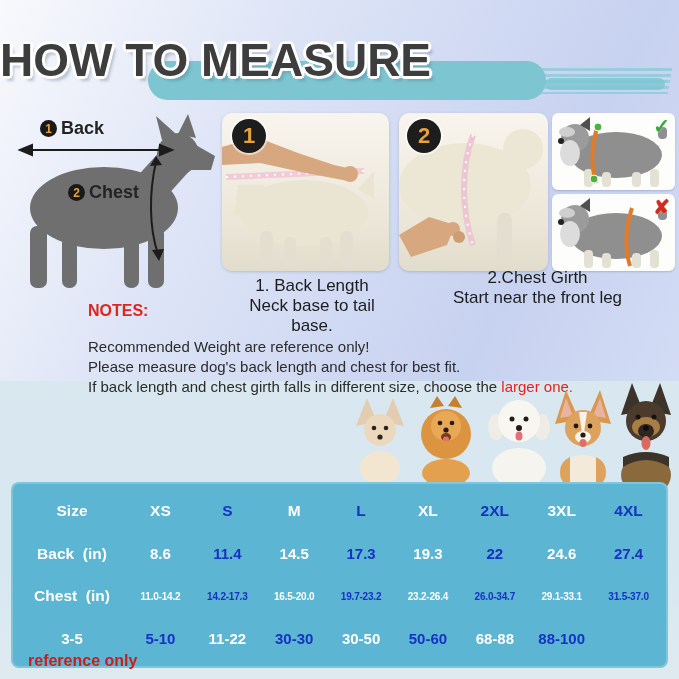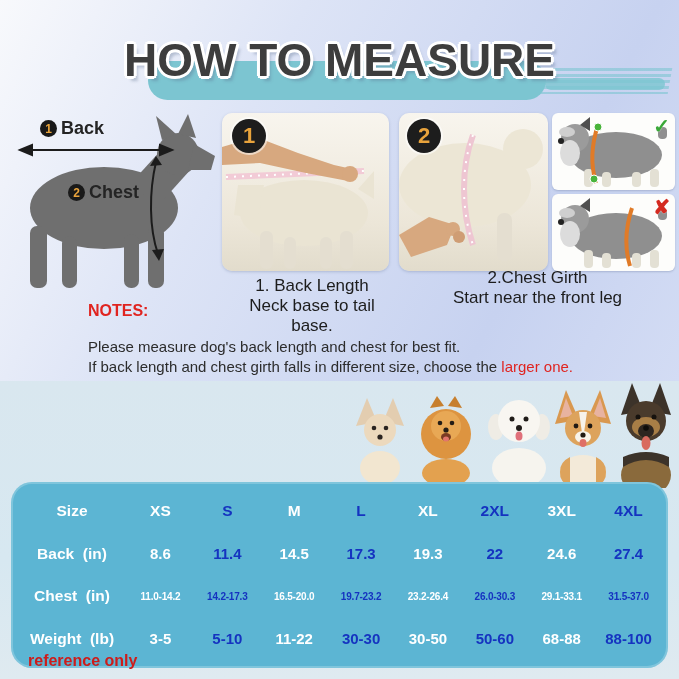--- a/index.html
+++ b/index.html
@@ -11,21 +11,21 @@
           background:linear-gradient(180deg,#d9e7ef 0%,#d7e8f1 60%,#dfeaf0 100%);}
 
   
   .brush{position:absolute;left:148px;top:61px;width:398px;height:39px;border-radius:20px;
          background:#7cc5d1;}
   .brush-tail{position:absolute;left:520px;top:68px;width:150px;height:26px;opacity:.6;
          transform:skewX(-10deg);
          background:repeating-linear-gradient(180deg,#7cc5d1 0 3px,transparent 3px 6px);}
   .brush-tail2{position:absolute;left:545px;top:78px;width:120px;height:12px;opacity:.8;
          border-radius:6px;background:#7cc5d1;}
-  .title{position:absolute;left:0;top:33px;width:679px;text-align:center;
+  .title{position:absolute;left:0;top:33px;width:679px;text-align:left;
          font-size:46px;font-weight:900;letter-spacing:0px;color:#3d3d3d;
          text-shadow:-3px 0 0 #fff,3px 0 0 #fff,0 -3px 0 #fff,0 3px 0 #fff,
                      -2px -2px 0 #fff,2px -2px 0 #fff,-2px 2px 0 #fff,2px 2px 0 #fff,
                      4px 5px 3px rgba(90,110,140,.35);}
 
   
   .sil-block{position:absolute;left:6px;top:110px;width:212px;height:182px;}
   .sil-block svg{position:absolute;left:0;top:0;}
   .diagram-label{position:absolute;display:flex;align-items:center;gap:4px;
          font-weight:700;color:#242424;font-size:18px;}
@@ -56,21 +56,21 @@
   .cap-2{left:425px;top:268px;width:225px;}
 
   
   .notes{position:absolute;left:88px;top:301px;width:580px;color:#2c2c2c;
          font-size:15px;line-height:20px;}
   .notes-heading{color:#e02420;font-weight:700;font-size:16px;margin-bottom:16px;}
   .red{color:#e02420;}
 
   
   .size-table{position:absolute;left:11px;top:482px;width:657px;height:186px;
-         background:#5cb5d3;border-radius:21px;
+         background:#5cb5d3;border-radius:8px;
          box-shadow:inset 0 0 0 2px rgba(255,255,255,.22);}
   .grid{display:grid;grid-template-columns:110px repeat(8,1fr);
          grid-template-rows:repeat(4,1fr);height:100%;box-sizing:border-box;
          padding:8px 6px;align-items:center;}
   .cell{text-align:center;font-weight:700;font-size:15px;white-space:pre;}
   .cell.lab{font-size:15.5px;}
   .cell.rng{font-size:10px;letter-spacing:-0.2px;}
   .c-w{color:#ffffff;} .c-b{color:#1533c0;}
   .footnote{position:absolute;left:28px;top:652px;color:#ce1c1a;font-size:16px;
          font-weight:600;z-index:5;}
@@ -198,20 +198,21 @@
     <div>1. Back Length</div>
     <div>Neck base to tail base.</div>
   </div>
   <div class="caption cap-2">
     <div>2.Chest Girth</div>
     <div>Start near the front leg</div>
   </div>
 
   <div class="notes">
     <div class="notes-heading">NOTES:</div>
+    <div>Recommended Weight are reference only!</div>
     <div>Please measure dog's back length and chest for best fit.</div>
     <div><span>If back length and chest girth falls in different size, choose the </span><span class="red">larger one.</span></div>
   </div>
 
   <div class="dogpic" style="left:352px;top:396px;">
     <svg width="56" height="90" viewBox="0 0 56 90">
       <polygon points="4,30 15,2 25,26" fill="#e3cdb0"></polygon>
       <polygon points="31,26 41,2 52,30" fill="#e3cdb0"></polygon>
       <circle cx="28" cy="34" r="16" fill="#ecd9bd"></circle>
       <circle cx="22" cy="32" r="2.3" fill="#2a2420"></circle>
@@ -301,25 +302,24 @@
       <div class="cell c-b">22</div>
       <div class="cell c-w">24.6</div>
       <div class="cell c-b">27.4</div>
 
       <div class="cell lab c-w">Chest  (in)</div>
       <div class="cell rng c-w">11.0-14.2</div>
       <div class="cell rng c-b">14.2-17.3</div>
       <div class="cell rng c-w">16.5-20.0</div>
       <div class="cell rng c-b">19.7-23.2</div>
       <div class="cell rng c-w">23.2-26.4</div>
-      <div class="cell rng c-b">26.0-30.3</div>
+      <div class="cell rng c-b">26.0-34.7</div>
       <div class="cell rng c-w">29.1-33.1</div>
       <div class="cell rng c-b">31.5-37.0</div>
 
-      <div class="cell lab c-w">Weight  (lb)</div>
       <div class="cell c-w">3-5</div>
       <div class="cell c-b">5-10</div>
       <div class="cell c-w">11-22</div>
       <div class="cell c-b">30-30</div>
       <div class="cell c-w">30-50</div>
       <div class="cell c-b">50-60</div>
       <div class="cell c-w">68-88</div>
       <div class="cell c-b">88-100</div>
     </div>
   </div>

